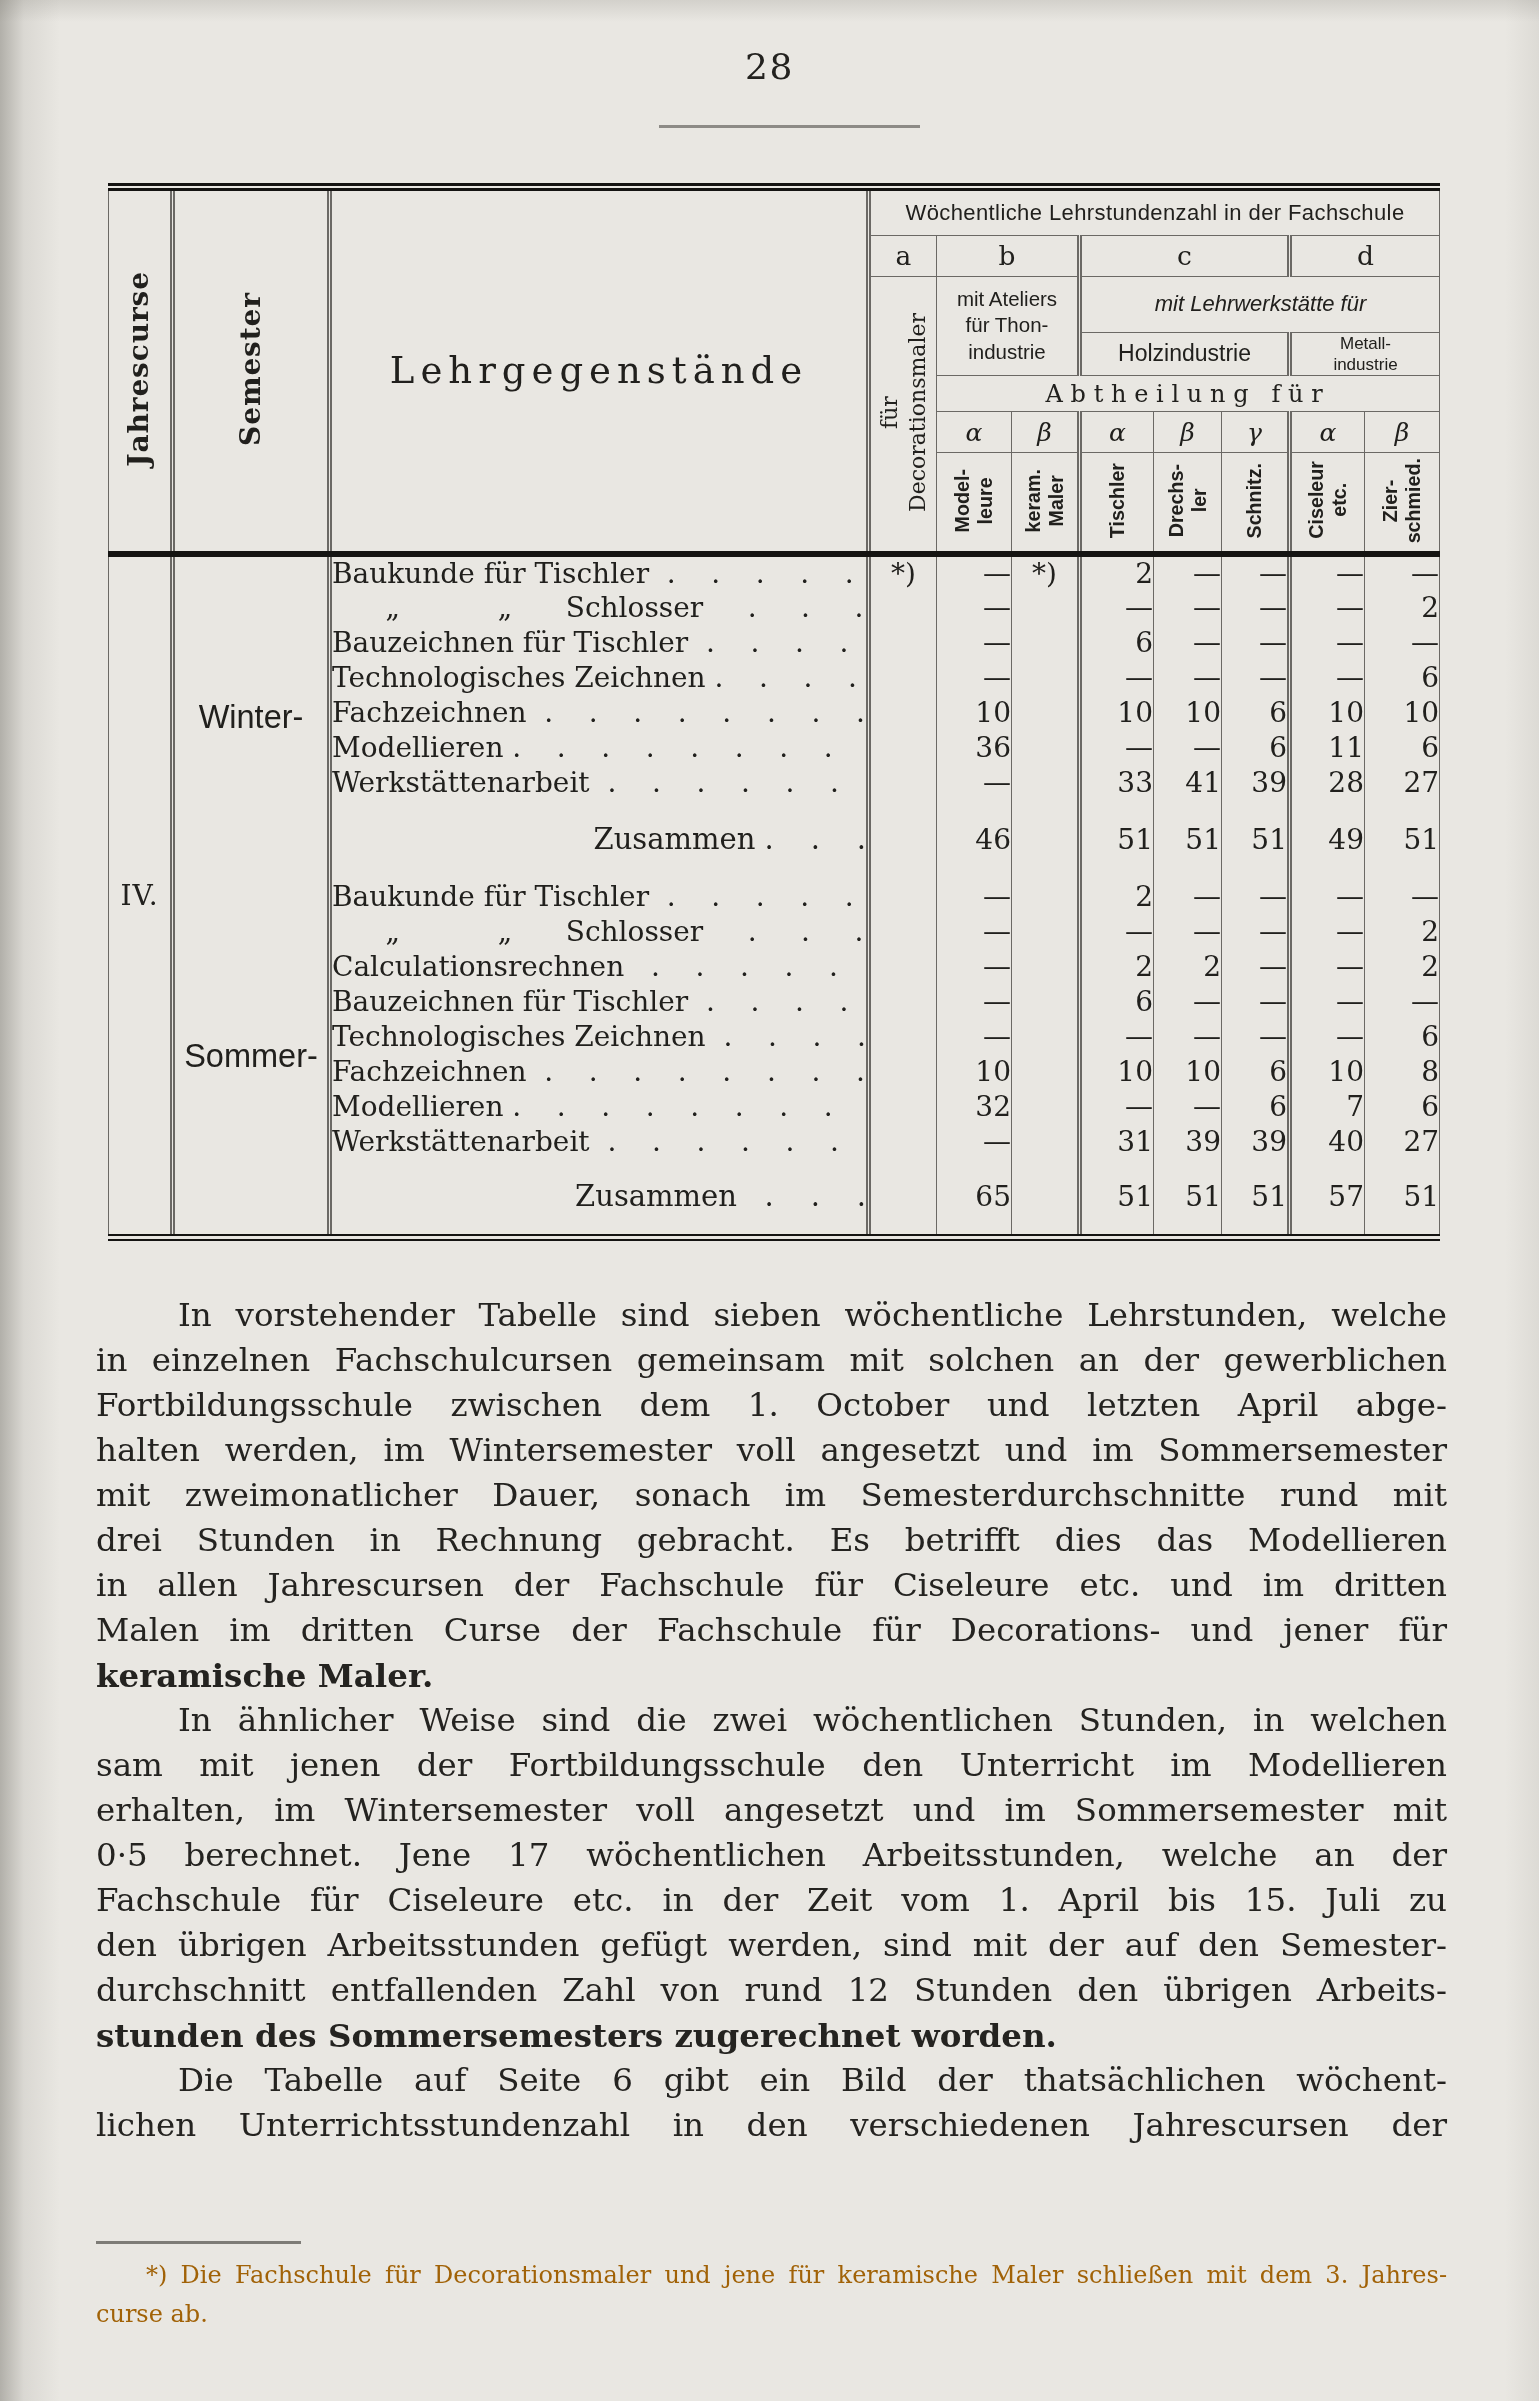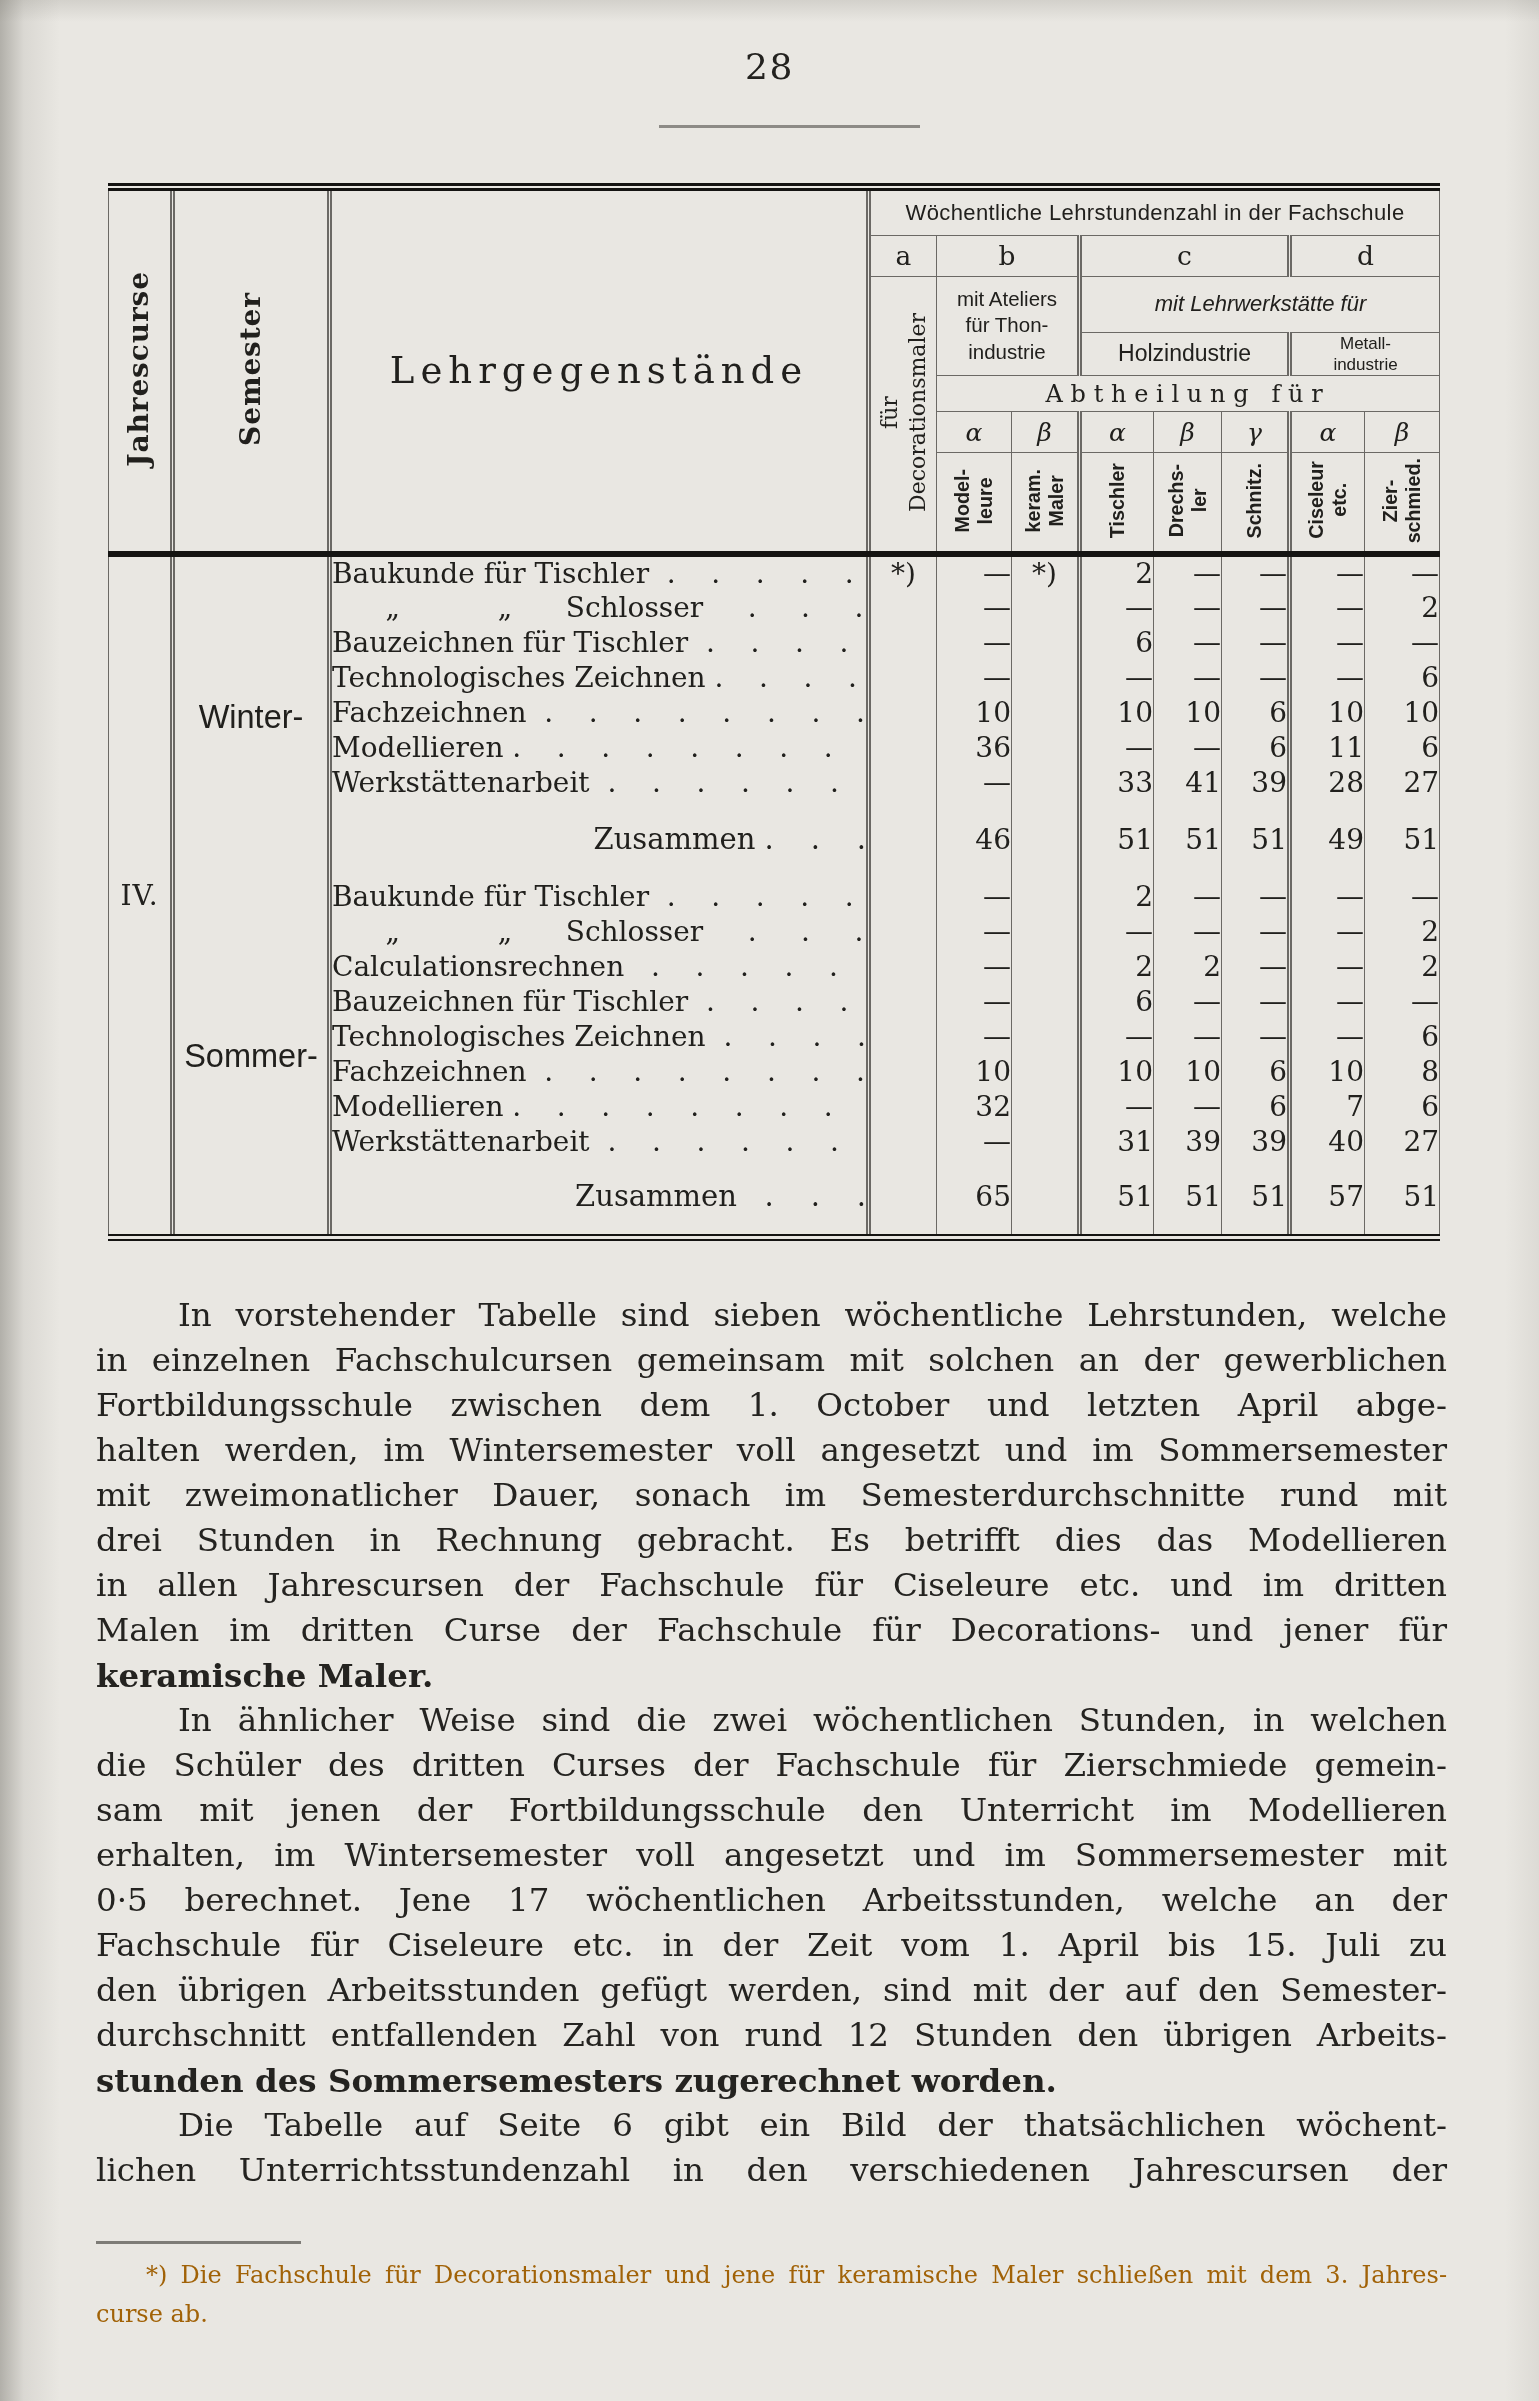--- a/index.html
+++ b/index.html
@@ -362,21 +362,20 @@
   <div class="pline ind">In vorstehender Tabelle sind sieben wöchentliche Lehrstunden, welche</div>
   <div class="pline">in einzelnen Fachschulcursen gemeinsam mit solchen an der gewerblichen</div>
   <div class="pline">Fortbildungsschule zwischen dem 1. October und letzten April abge-</div>
   <div class="pline">halten werden, im Wintersemester voll angesetzt und im Sommersemester</div>
   <div class="pline">mit zweimonatlicher Dauer, sonach im Semesterdurchschnitte rund mit</div>
   <div class="pline">drei Stunden in Rechnung gebracht. Es betrifft dies das Modellieren</div>
   <div class="pline">in allen Jahrescursen der Fachschule für Ciseleure etc. und im dritten</div>
   <div class="pline">Malen im dritten Curse der Fachschule für Decorations- und jener für</div>
   <div class="pline lastl">keramische Maler.</div>
   <div class="pline ind">In ähnlicher Weise sind die zwei wöchentlichen Stunden, in welchen</div>
-  <div class="pline">die Schüler des dritten Curses der Fachschule für Zierschmiede gemein-</div>
   <div class="pline">sam mit jenen der Fortbildungsschule den Unterricht im Modellieren</div>
   <div class="pline">erhalten, im Wintersemester voll angesetzt und im Sommersemester mit</div>
   <div class="pline">0·5 berechnet.  Jene 17 wöchentlichen Arbeitsstunden, welche an der</div>
   <div class="pline">Fachschule für Ciseleure etc. in der Zeit vom 1. April bis 15. Juli zu</div>
   <div class="pline">den übrigen Arbeitsstunden gefügt werden, sind mit der auf den Semester-</div>
   <div class="pline">durchschnitt entfallenden Zahl von rund 12 Stunden den übrigen Arbeits-</div>
   <div class="pline lastl">stunden des Sommersemesters zugerechnet worden.</div>
   <div class="pline ind">Die Tabelle auf Seite 6 gibt ein Bild der thatsächlichen wöchent-</div>
   <div class="pline">lichen Unterrichtsstundenzahl in den verschiedenen Jahrescursen der</div>
 </div>

